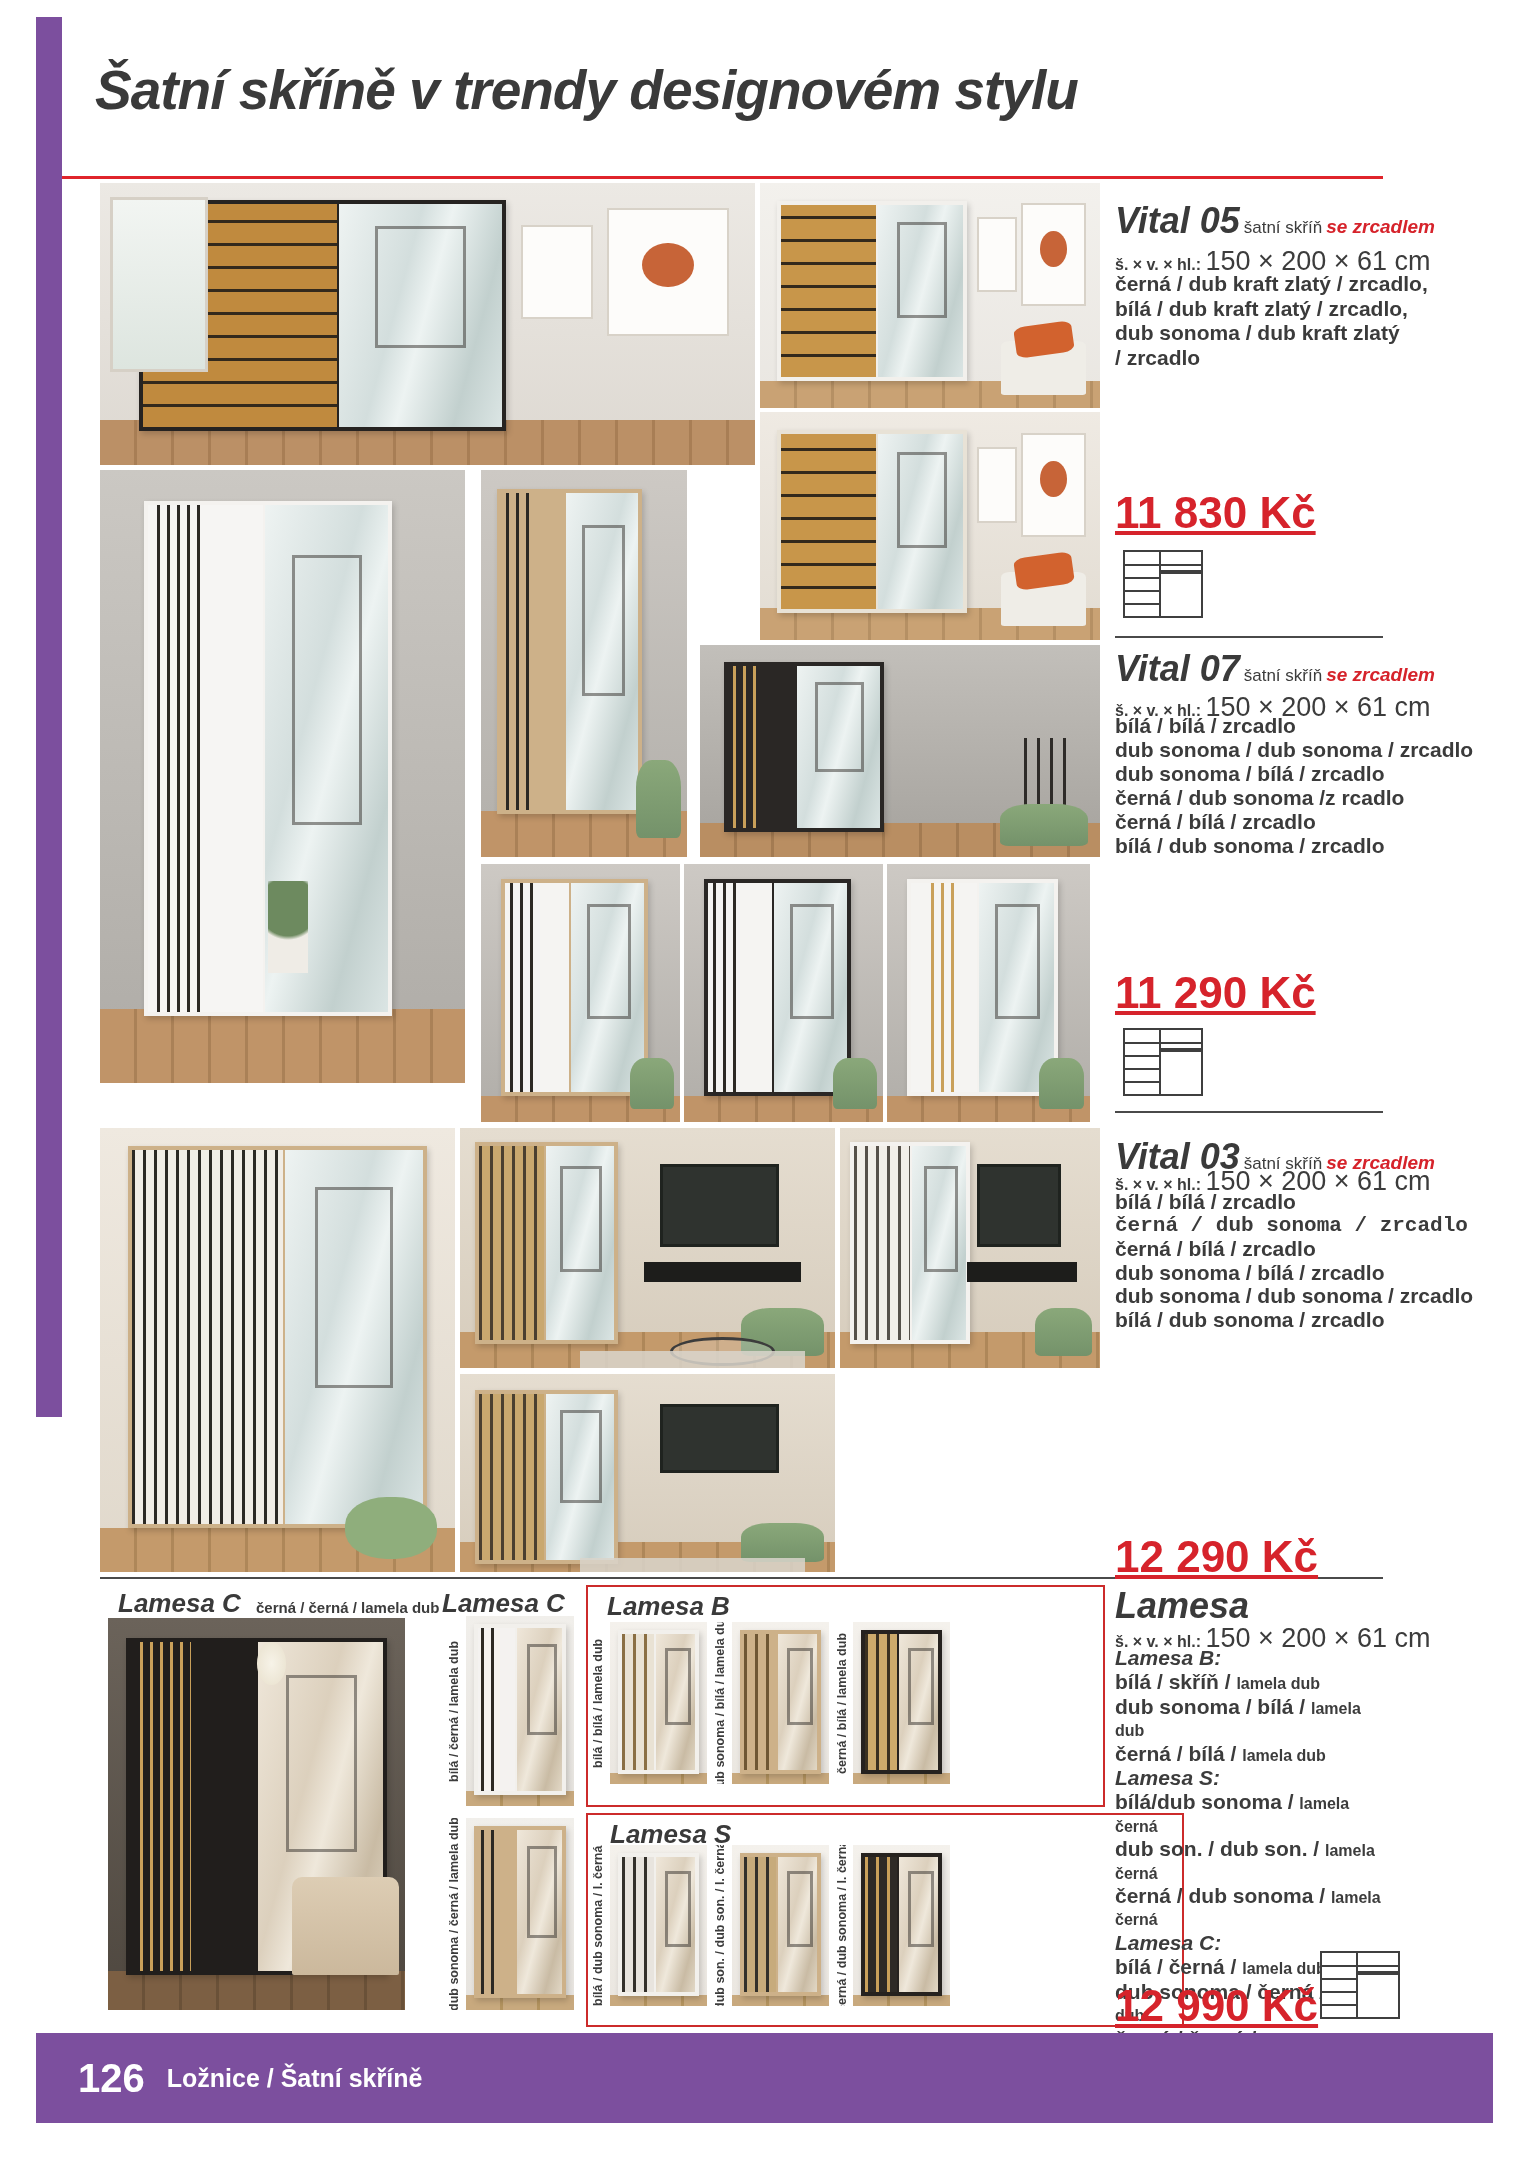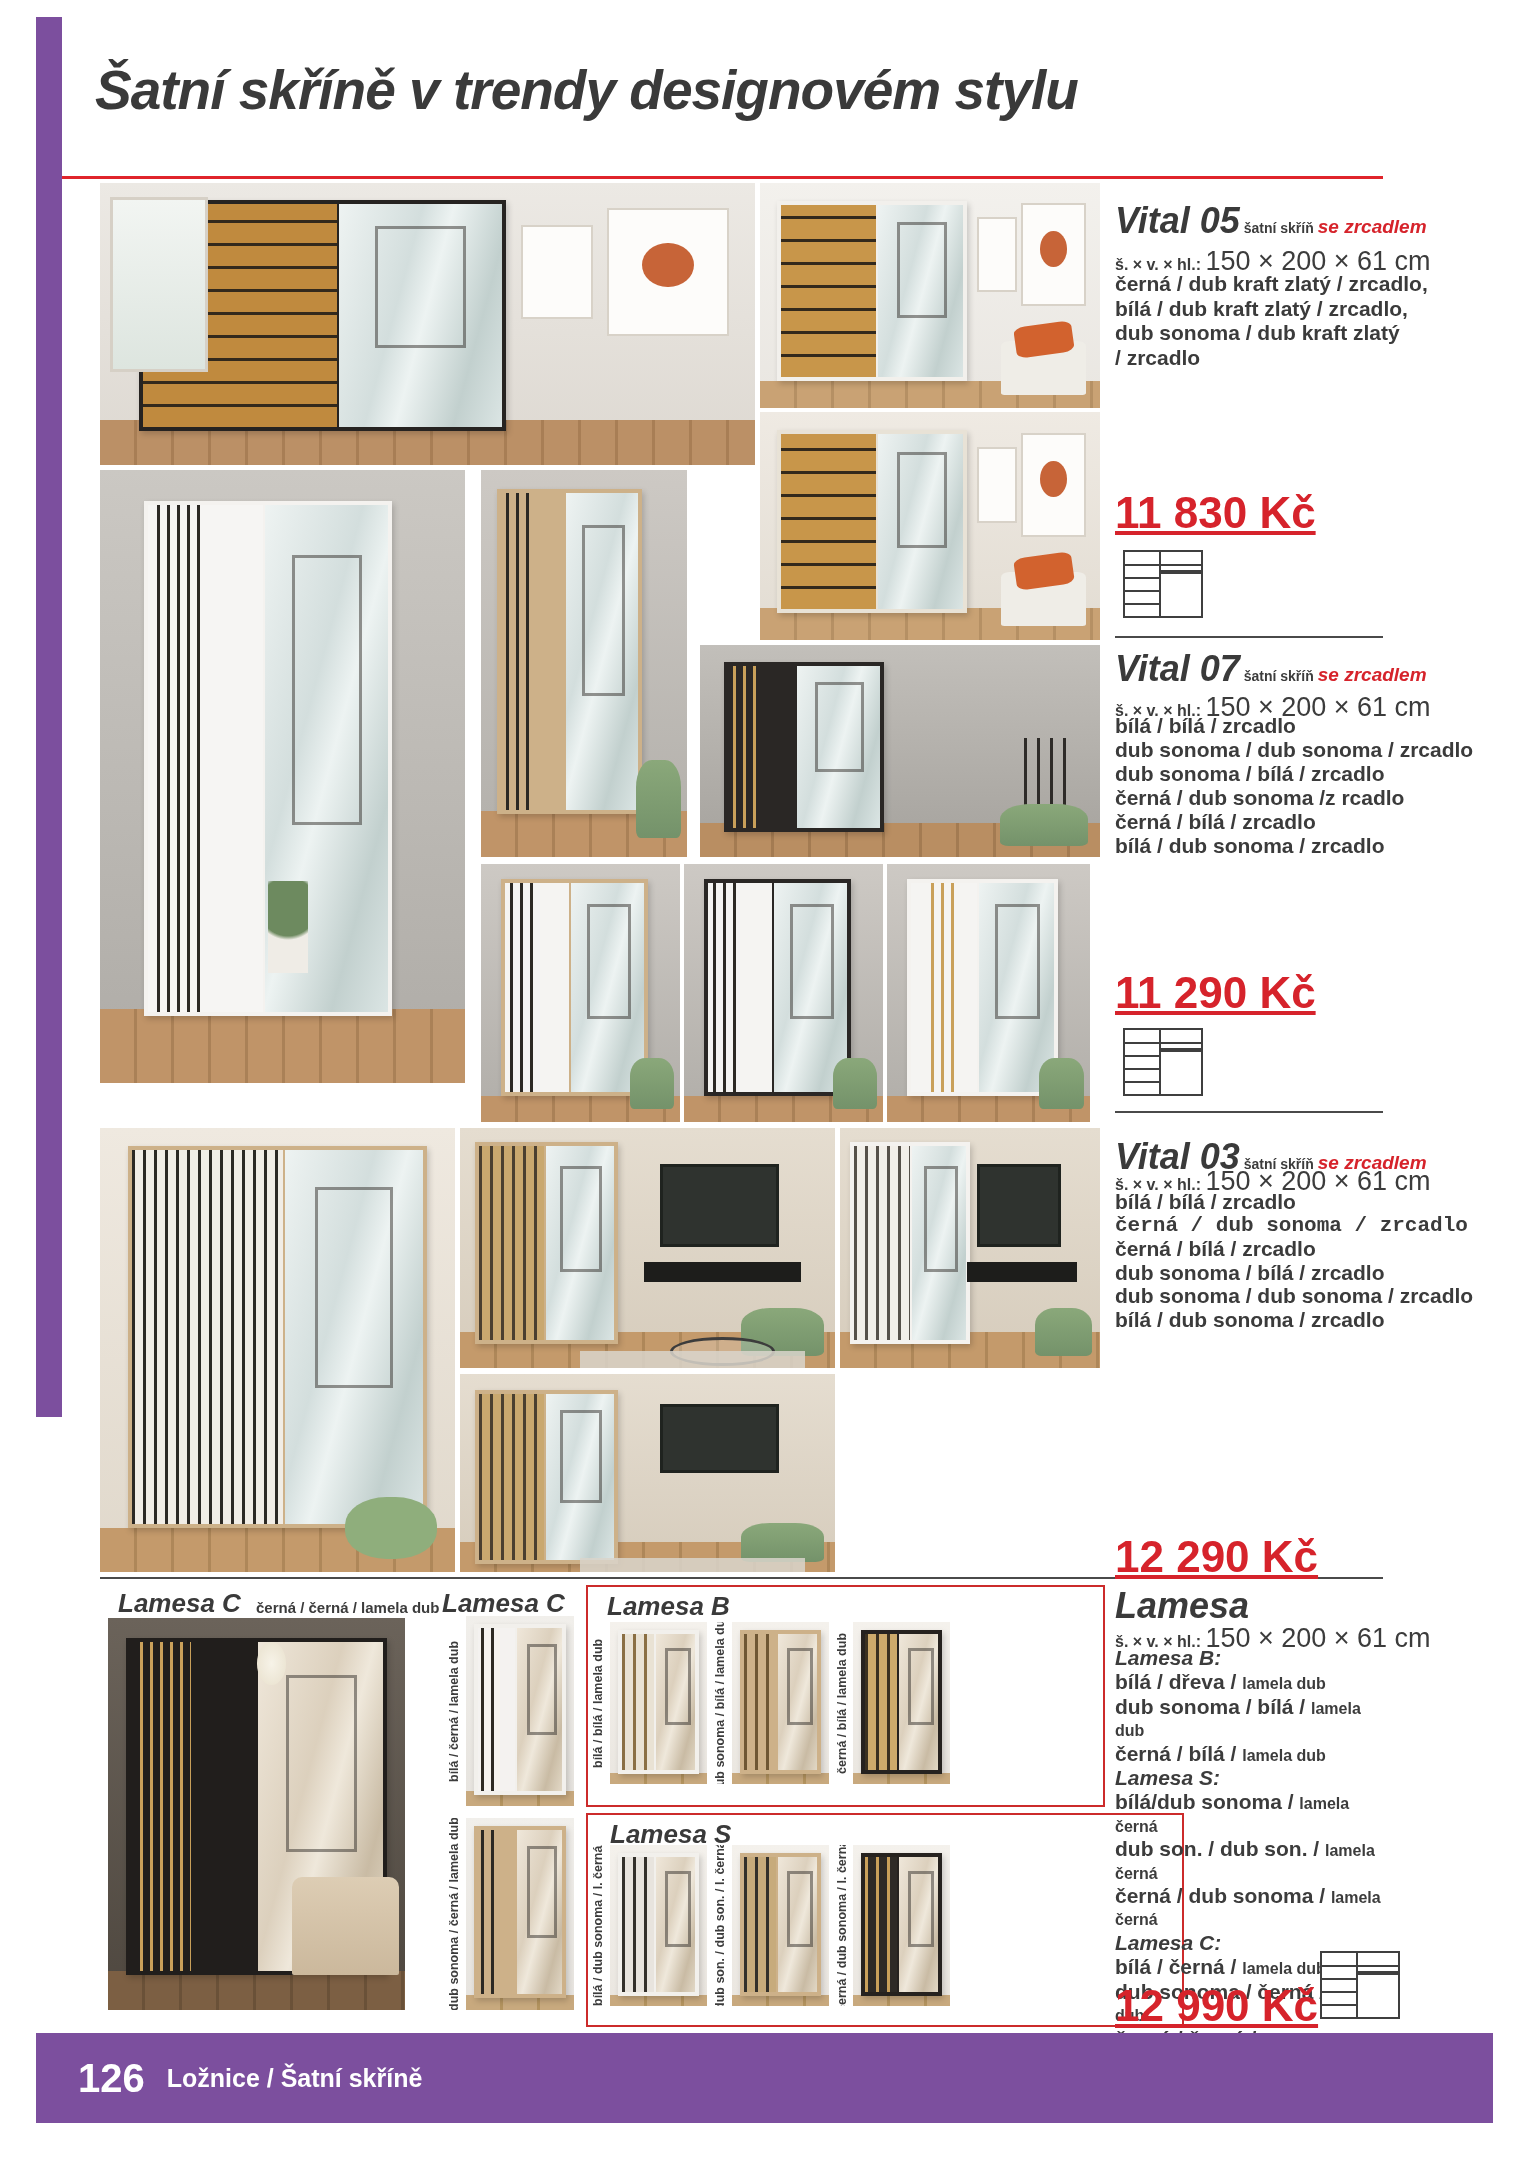--- a/index.html
+++ b/index.html
@@ -52,21 +52,21 @@
   .vlabel{
     position:absolute;writing-mode:vertical-rl;transform:rotate(180deg);
     font-size:12.5px;font-weight:700;color:#3c3c3c;white-space:nowrap;
     display:flex;align-items:center;justify-content:center;line-height:1;overflow:hidden;
   }
 
   
   .spec{position:absolute;left:1115px;width:272px;}
   .prod-title{font-style:italic;white-space:nowrap;}
   .prod-name{font-size:36px;font-weight:700;color:#3a3a3a;}
-  .prod-sub{font-size:14px;font-weight:700;font-style:normal;margin-left:4px;}
+  .prod-sub{font-size:17px;font-weight:400;font-style:normal;margin-left:4px;}
   .prod-note{font-size:19px;font-weight:700;color:#d6232b;margin-left:4px;}
   .dims{position:absolute;left:0;white-space:nowrap;}
   .dims-label{font-size:16px;font-weight:600;}
   .dims-val{font-size:27px;font-weight:400;}
   .colors{position:absolute;left:0;width:100%;}
   .cline{font-size:21px;font-weight:600;color:#3b3b3b;white-space:nowrap;}
   .price{position:absolute;left:0;font-size:44px;font-weight:700;color:#d6232b;white-space:nowrap;text-decoration:underline;}
   .spec-divider{position:absolute;left:0;width:268px;height:2px;background:#4a4a4a;}
   .lline .lmain{font-size:21px;font-weight:600;}
   .lline .lnote{font-size:16px;font-weight:600;}
@@ -420,21 +420,21 @@
         <div class="cline" style="line-height: 23.5px;">dub sonoma / dub sonoma / zrcadlo</div>
         <div class="cline" style="line-height: 23.5px;">bílá / dub sonoma / zrcadlo</div>
       </div>
       <div class="price" style="top: 372px; margin-top: 24px;">12 290 Kč</div>
     </div>
     <div class="spec" style="top: 1585px;">
       <div class="prod-title"><span class="prod-name">Lamesa</span></div>
       <div class="dims" style="top: 38px;"><span class="dims-label">š. × v. × hl.: </span><span class="dims-val">150 × 200 × 61 cm</span></div>
       <div class="colors" style="top: 62px;">
         <div class="lline" style="line-height: 22.4px;"><span class="lvariant">Lamesa B:</span></div>
-        <div class="lline" style="line-height: 22.4px;"><span class="lmain">bílá / dřeva / </span><span class="lnote">lamela dub</span></div>
+        <div class="lline" style="line-height: 22.4px;"><span class="lmain">bílá / skříň / </span><span class="lnote">lamela dub</span></div>
         <div class="lline" style="line-height: 22.4px;"><span class="lmain">dub sonoma / bílá / </span><span class="lnote">lamela dub</span></div>
         <div class="lline" style="line-height: 22.4px;"><span class="lmain">černá / bílá / </span><span class="lnote">lamela dub</span></div>
         <div class="lline" style="line-height: 22.4px;"><span class="lvariant">Lamesa S:</span></div>
         <div class="lline" style="line-height: 22.4px;"><span class="lmain">bílá/dub sonoma / </span><span class="lnote">lamela černá</span></div>
         <div class="lline" style="line-height: 22.4px;"><span class="lmain">dub son. / dub son. / </span><span class="lnote">lamela černá</span></div>
         <div class="lline" style="line-height: 22.4px;"><span class="lmain">černá / dub sonoma / </span><span class="lnote">lamela černá</span></div>
         <div class="lline" style="line-height: 22.4px;"><span class="lvariant">Lamesa C:</span></div>
         <div class="lline" style="line-height: 22.4px;"><span class="lmain">bílá / černá / </span><span class="lnote">lamela dub</span></div>
         <div class="lline" style="line-height: 22.4px;"><span class="lmain">dub sonoma / černá / </span><span class="lnote">lamela dub</span></div>
         <div class="lline" style="line-height: 22.4px;"><span class="lmain">černá / černá / </span><span class="lnote">lamela dub</span></div>

